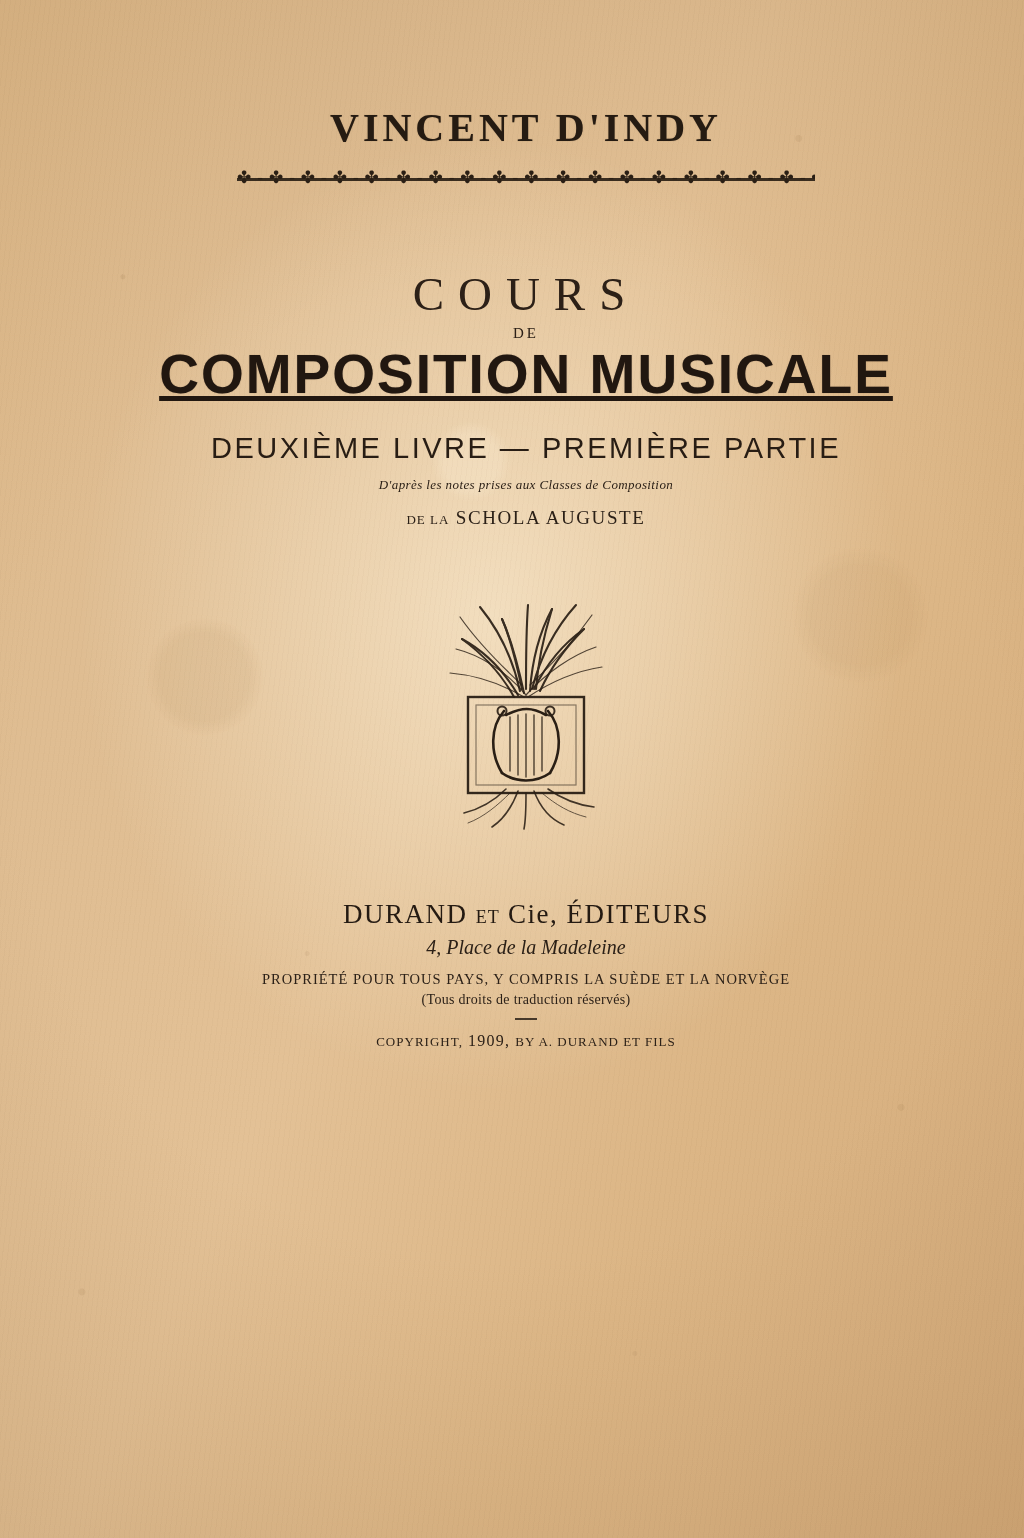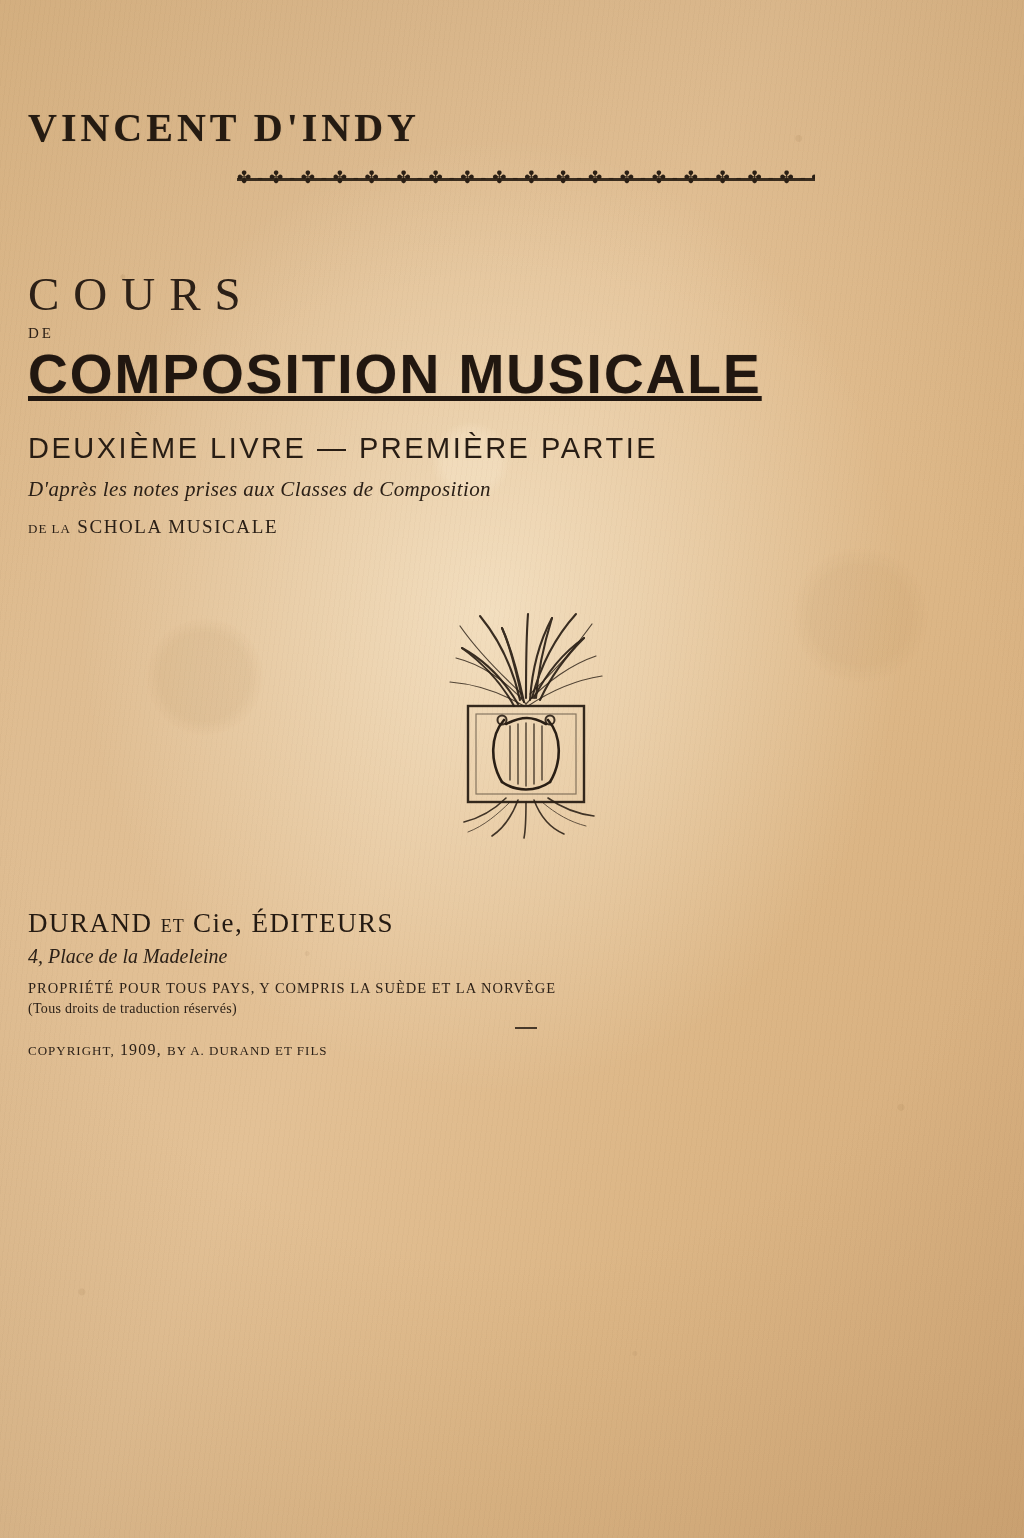--- a/index.html
+++ b/index.html
@@ -54,21 +54,21 @@
     background-image:
       repeating-linear-gradient(97deg, rgba(120,84,44,0.045) 0 1px, rgba(0,0,0,0) 1px 5px),
       repeating-linear-gradient(6deg, rgba(255,245,220,0.05) 0 1px, rgba(0,0,0,0) 1px 7px);
     mix-blend-mode: multiply;
     opacity: 0.55;
   }
 
   .content {
     position: relative;
     z-index: 3;
-    text-align: left;
+    text-align: center;
     color: #241a12;
     padding-left: 28px;
   }
 
   
   .author {
     margin-top: 104px;
     font-family: "Liberation Serif", serif;
     font-weight: bold;
     font-size: 40px;
@@ -140,21 +140,21 @@
   }
   .collaborator {
     margin-top: 16px;
     font-size: 36px;
     letter-spacing: 7px;
     color: #241a12;
   }
   .notes {
     margin-top: 12px;
     font-style: italic;
-    font-size: 21px;
+    font-size: 13px;
     letter-spacing: 0.4px;
     color: #2b2017;
   }
   .school {
     margin-top: 14px;
     font-size: 19px;
     letter-spacing: 1.6px;
     color: #2b2017;
   }
   .school .small {
@@ -243,21 +243,21 @@
 
     <div class="cours">COURS</div>
     <div class="de">DE</div>
     <div class="maintitle">COMPOSITION MUSICALE</div>
     <div class="subtitle">DEUXIÈME LIVRE — PREMIÈRE PARTIE</div>
 
     <div class="notes">D'après les notes prises aux Classes de Composition</div>
 
     <div class="school">
       <span class="small">DE LA</span>
-      <span>SCHOLA MUSICALE</span>
+      <span>SCHOLA AUGUSTE</span>
     </div>
 
 
     <div class="vignette">
       <svg width="240" height="250" viewBox="0 0 240 250" aria-hidden="true">
         <g stroke="#2a1f15" fill="none" stroke-linecap="round">
 
           <g stroke-width="2.1" opacity="0.92">
             <path d="M118 108 C112 80 106 56 96 34"></path>
             <path d="M96 34 C104 52 110 76 116 104"></path>

